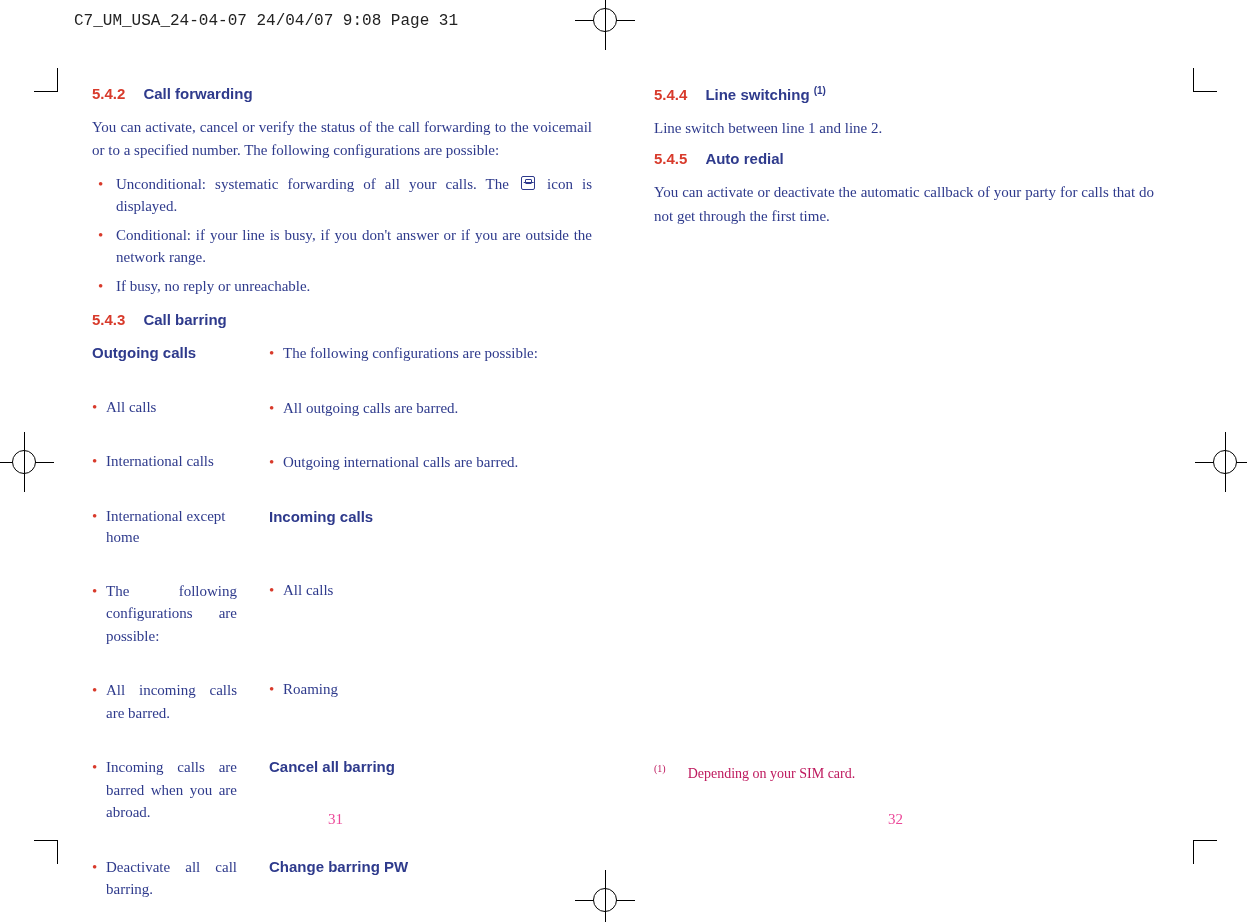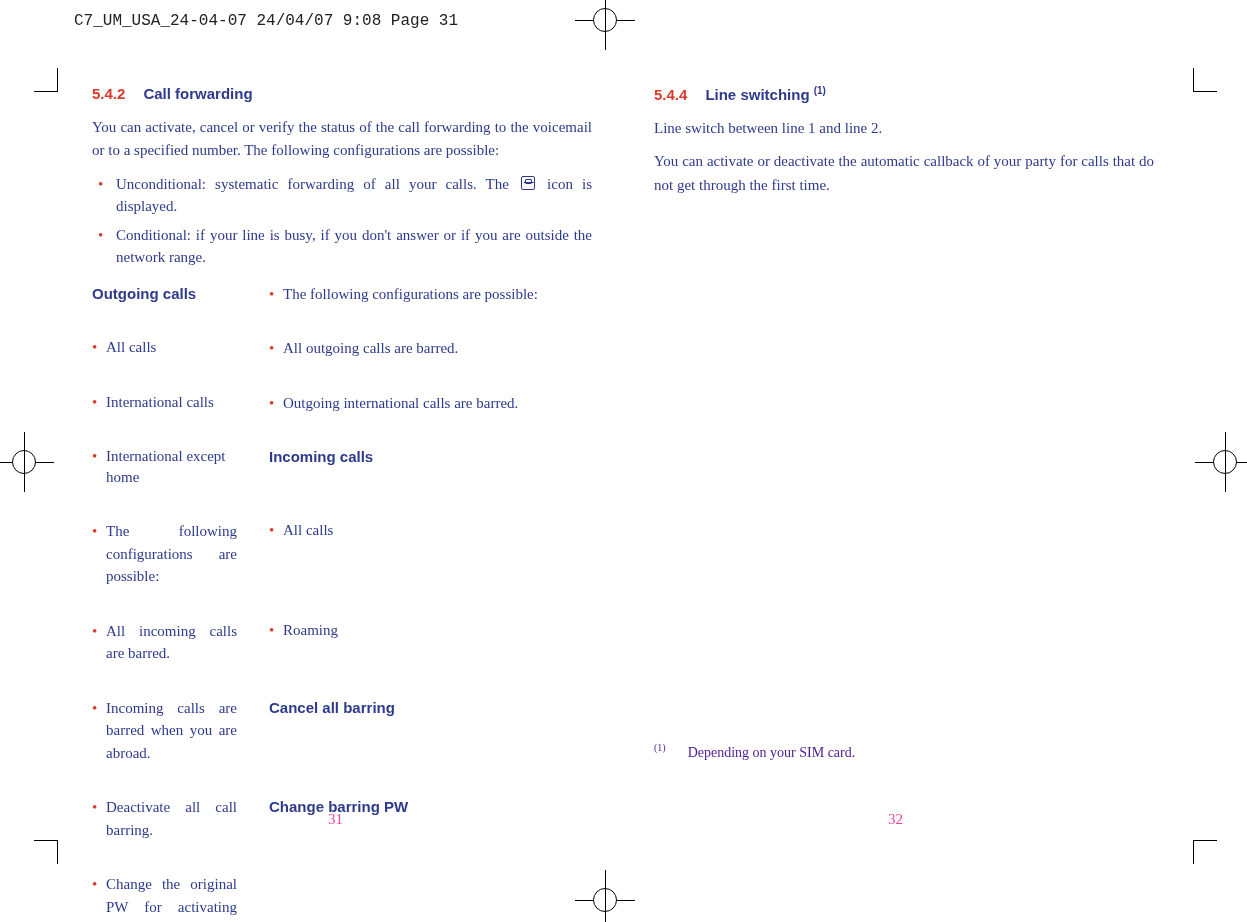--- a/index.html
+++ b/index.html
@@ -165,24 +165,24 @@
     position: absolute;
     top: 811px;
     font-size: 15px;
     color: #ec4899;
   }
   .pn-left { left: 328px; }
   .pn-right { left: 888px; }
 
   .footnote {
     position: absolute;
-    top: 742px;
+    top: 763px;
     left: 654px;
     font-size: 14px;
-    color: #4c1d95;
+    color: #be185d;
   }
   .footnote .fn-mark { font-size: 10px; vertical-align: super; margin-right: 22px; }
 </style>
 </head>
 <body>
 
 <div class="header-line">C7_UM_USA_24-04-07  24/04/07  9:08  Page 31</div>
 
 <div class="crop-tl"></div>
 <div class="crop-bl"></div>
@@ -207,22 +207,26 @@
   <div class="sec-head">
     <span class="sec-num">5.4.2</span><span>Call forwarding</span>
   </div>
   <div class="body-text">You can activate, cancel or verify the status of the call forwarding to the voicemail or to a specified number. The following configurations are possible:</div>
 
   <ul class="bul">
     <li>
       <span>Unconditional: systematic forwarding of all your calls. The </span><span class="icon-box"></span><span> icon is displayed.</span>
     </li>
     <li>Conditional: if your line is busy, if you don't answer or if you are outside the network range.</li>
+    <li>If busy, no reply or unreachable.</li>
   </ul>
 
+  <div class="sec-head">
+    <span class="sec-num">5.4.3</span><span>Call barring</span>
+  </div>
 
   <div class="def-table" id="def-table">
       <div class="def-term"><span class="tb">Outgoing calls</span></div>
       <div class="def-desc">The following configurations are possible:</div>
       <div class="def-term red">All calls</div>
       <div class="def-desc">All outgoing calls are barred.</div>
       <div class="def-term red">International calls</div>
       <div class="def-desc">Outgoing international calls are barred.</div>
       <div class="def-term red">International except home</div>
       <div class="def-term"><span class="tb">Incoming calls</span></div>
@@ -239,20 +243,23 @@
 
 </div>
 
 <div class="page page-right">
 
   <div class="sec-head">
     <span class="sec-num">5.4.4</span><span>Line switching </span><span class="sup">(1)</span>
   </div>
   <div class="body-text">Line switch between line 1 and line 2.</div>
 
+  <div class="sec-head">
+    <span class="sec-num">5.4.5</span><span>Auto redial</span>
+  </div>
   <div class="body-text">You can activate or deactivate the automatic callback of your party for calls that do not get through the first time.</div>
 
 </div>
 
 <div class="footnote">
   <span class="fn-mark">(1)</span><span>Depending on your SIM card.</span>
 </div>
 
 <div class="pagenum pn-left">31</div>
 <div class="pagenum pn-right">32</div>

